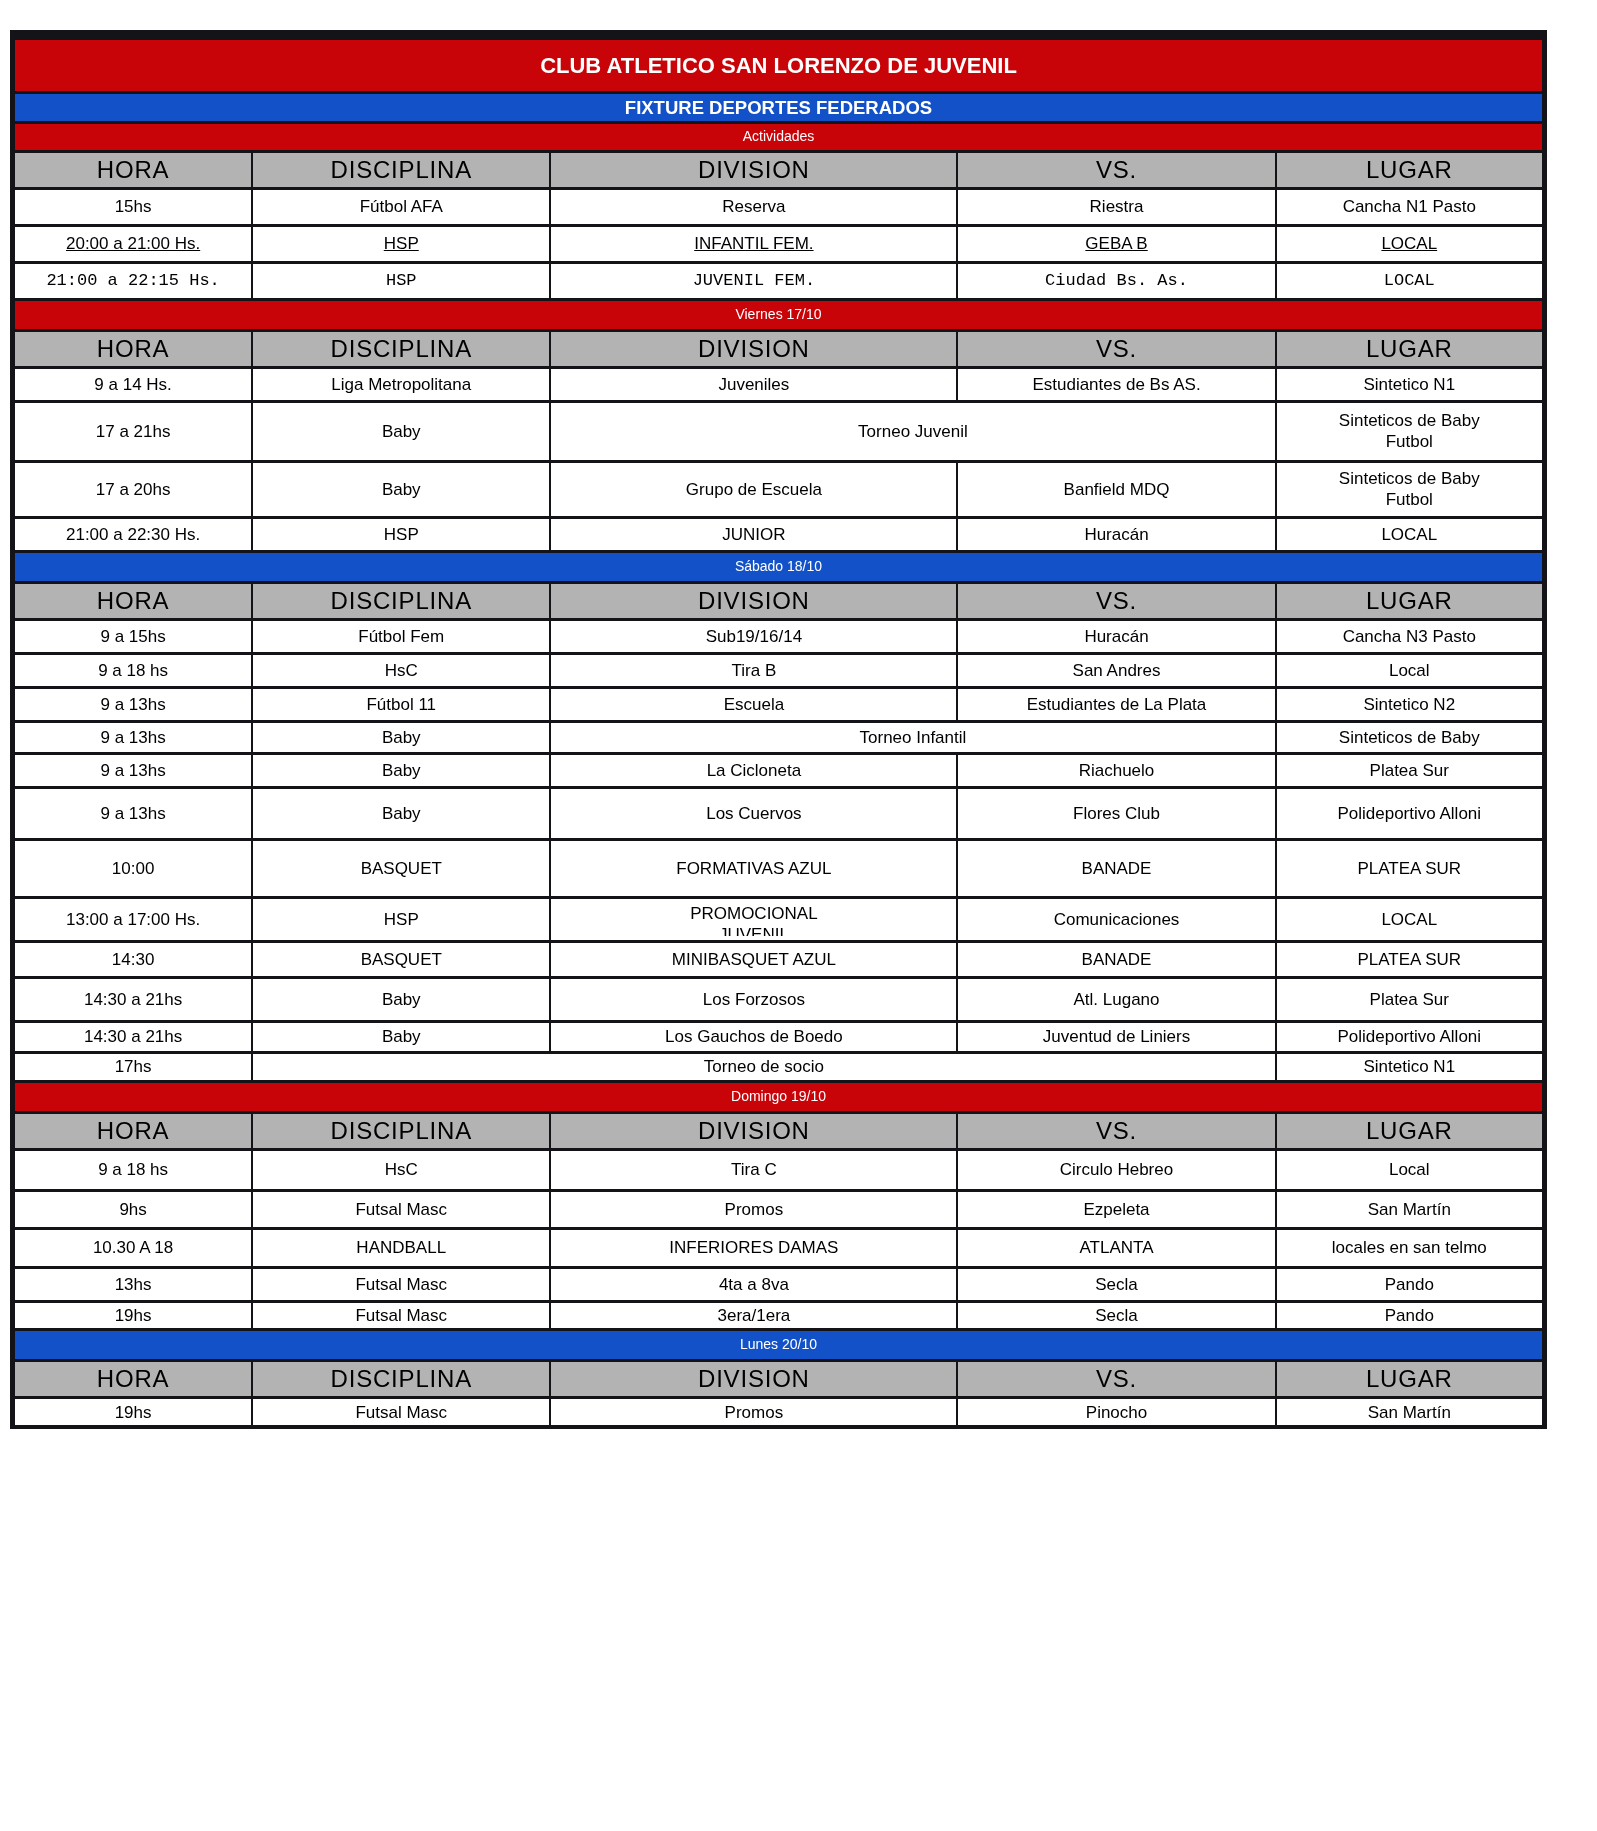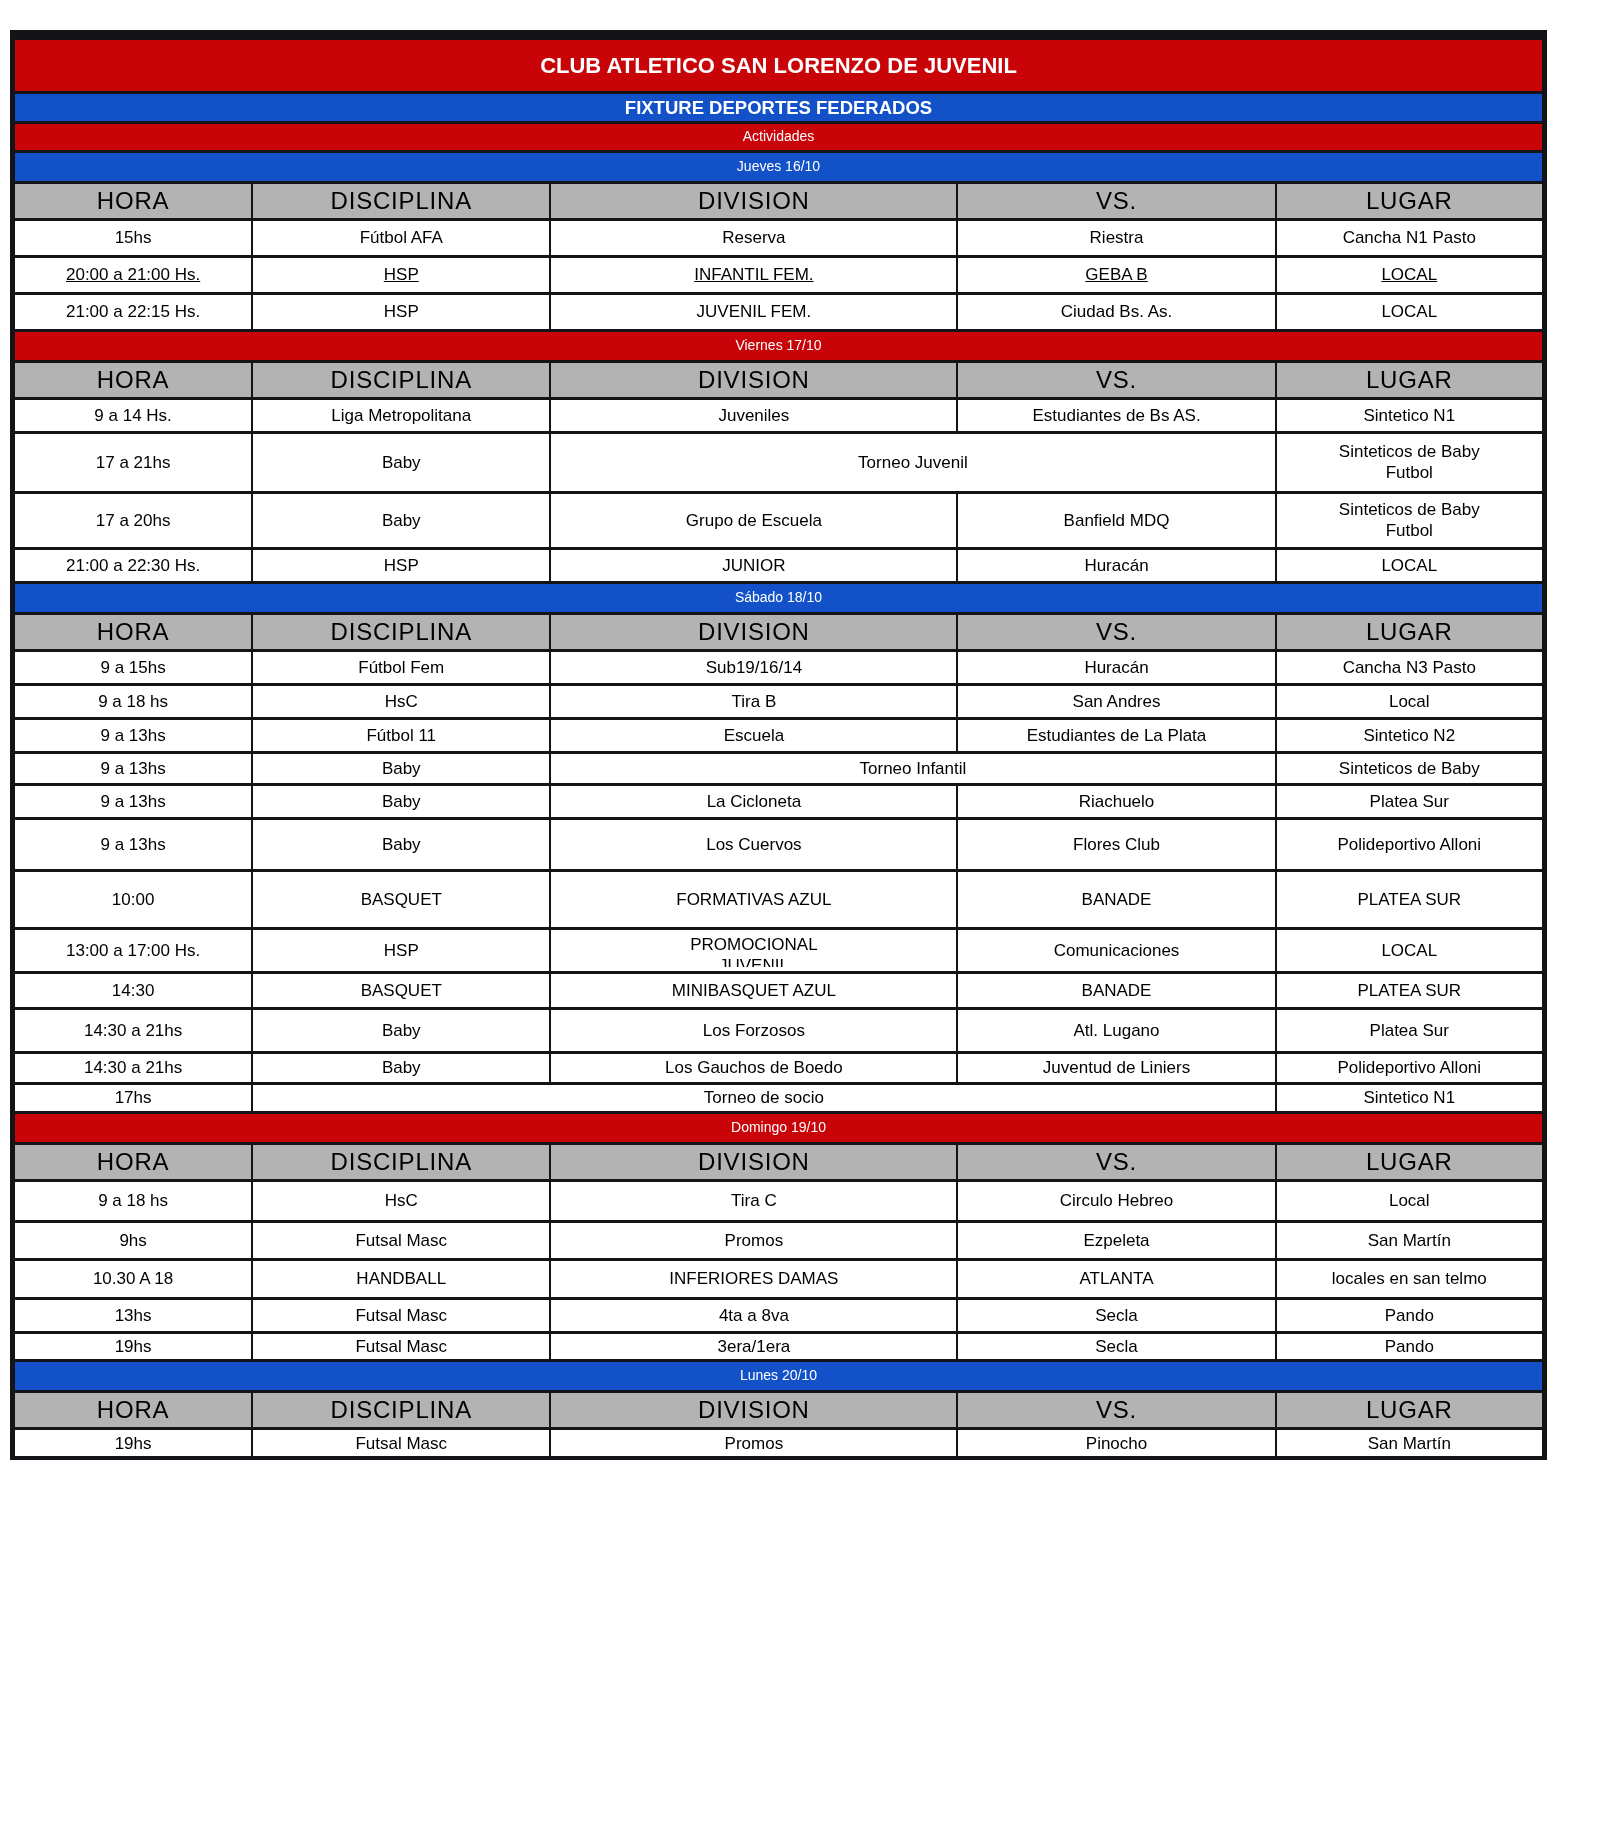--- a/index.html
+++ b/index.html
@@ -102,23 +102,20 @@
     <tbody id="fixture-body">
       <tr class="banner red title-row">
         <td colspan="5">CLUB ATLETICO SAN LORENZO DE JUVENIL</td>
       </tr>
       <tr class="banner blue subtitle-row">
         <td colspan="5">FIXTURE DEPORTES FEDERADOS</td>
       </tr>
       <tr class="banner red section-row">
         <td colspan="5">Actividades</td>
       </tr>
-    <tr class="banner blue">
-          <td colspan="5">Jueves 16/10</td>
-        </tr>
         <tr class="colhead">
           <th>HORA</th>
           <th>DISCIPLINA</th>
           <th>DIVISION</th>
           <th>VS.</th>
           <th>LUGAR</th>
         </tr>
         <tr class="data-row" style="height: 37px;">
           <td>15hs</td>
           <td>Fútbol AFA</td>
@@ -126,21 +123,21 @@
           <td>Riestra</td>
           <td>Cancha N1 Pasto</td>
         </tr>
         <tr class="data-row" style="height: 37px; text-decoration: underline;">
           <td>20:00 a 21:00 Hs.</td>
           <td>HSP</td>
           <td>INFANTIL FEM.</td>
           <td>GEBA B</td>
           <td>LOCAL</td>
         </tr>
-        <tr class="data-row" style="height: 37px;">
+        <tr class="data-row" style="height: 37px; font-family: Liberation Mono, monospace;">
           <td>21:00 a 22:15 Hs.</td>
           <td>HSP</td>
           <td>JUVENIL FEM.</td>
           <td>Ciudad Bs. As.</td>
           <td>LOCAL</td>
         </tr>
         <tr class="banner red">
           <td colspan="5">Viernes 17/10</td>
         </tr>
         <tr class="colhead">

